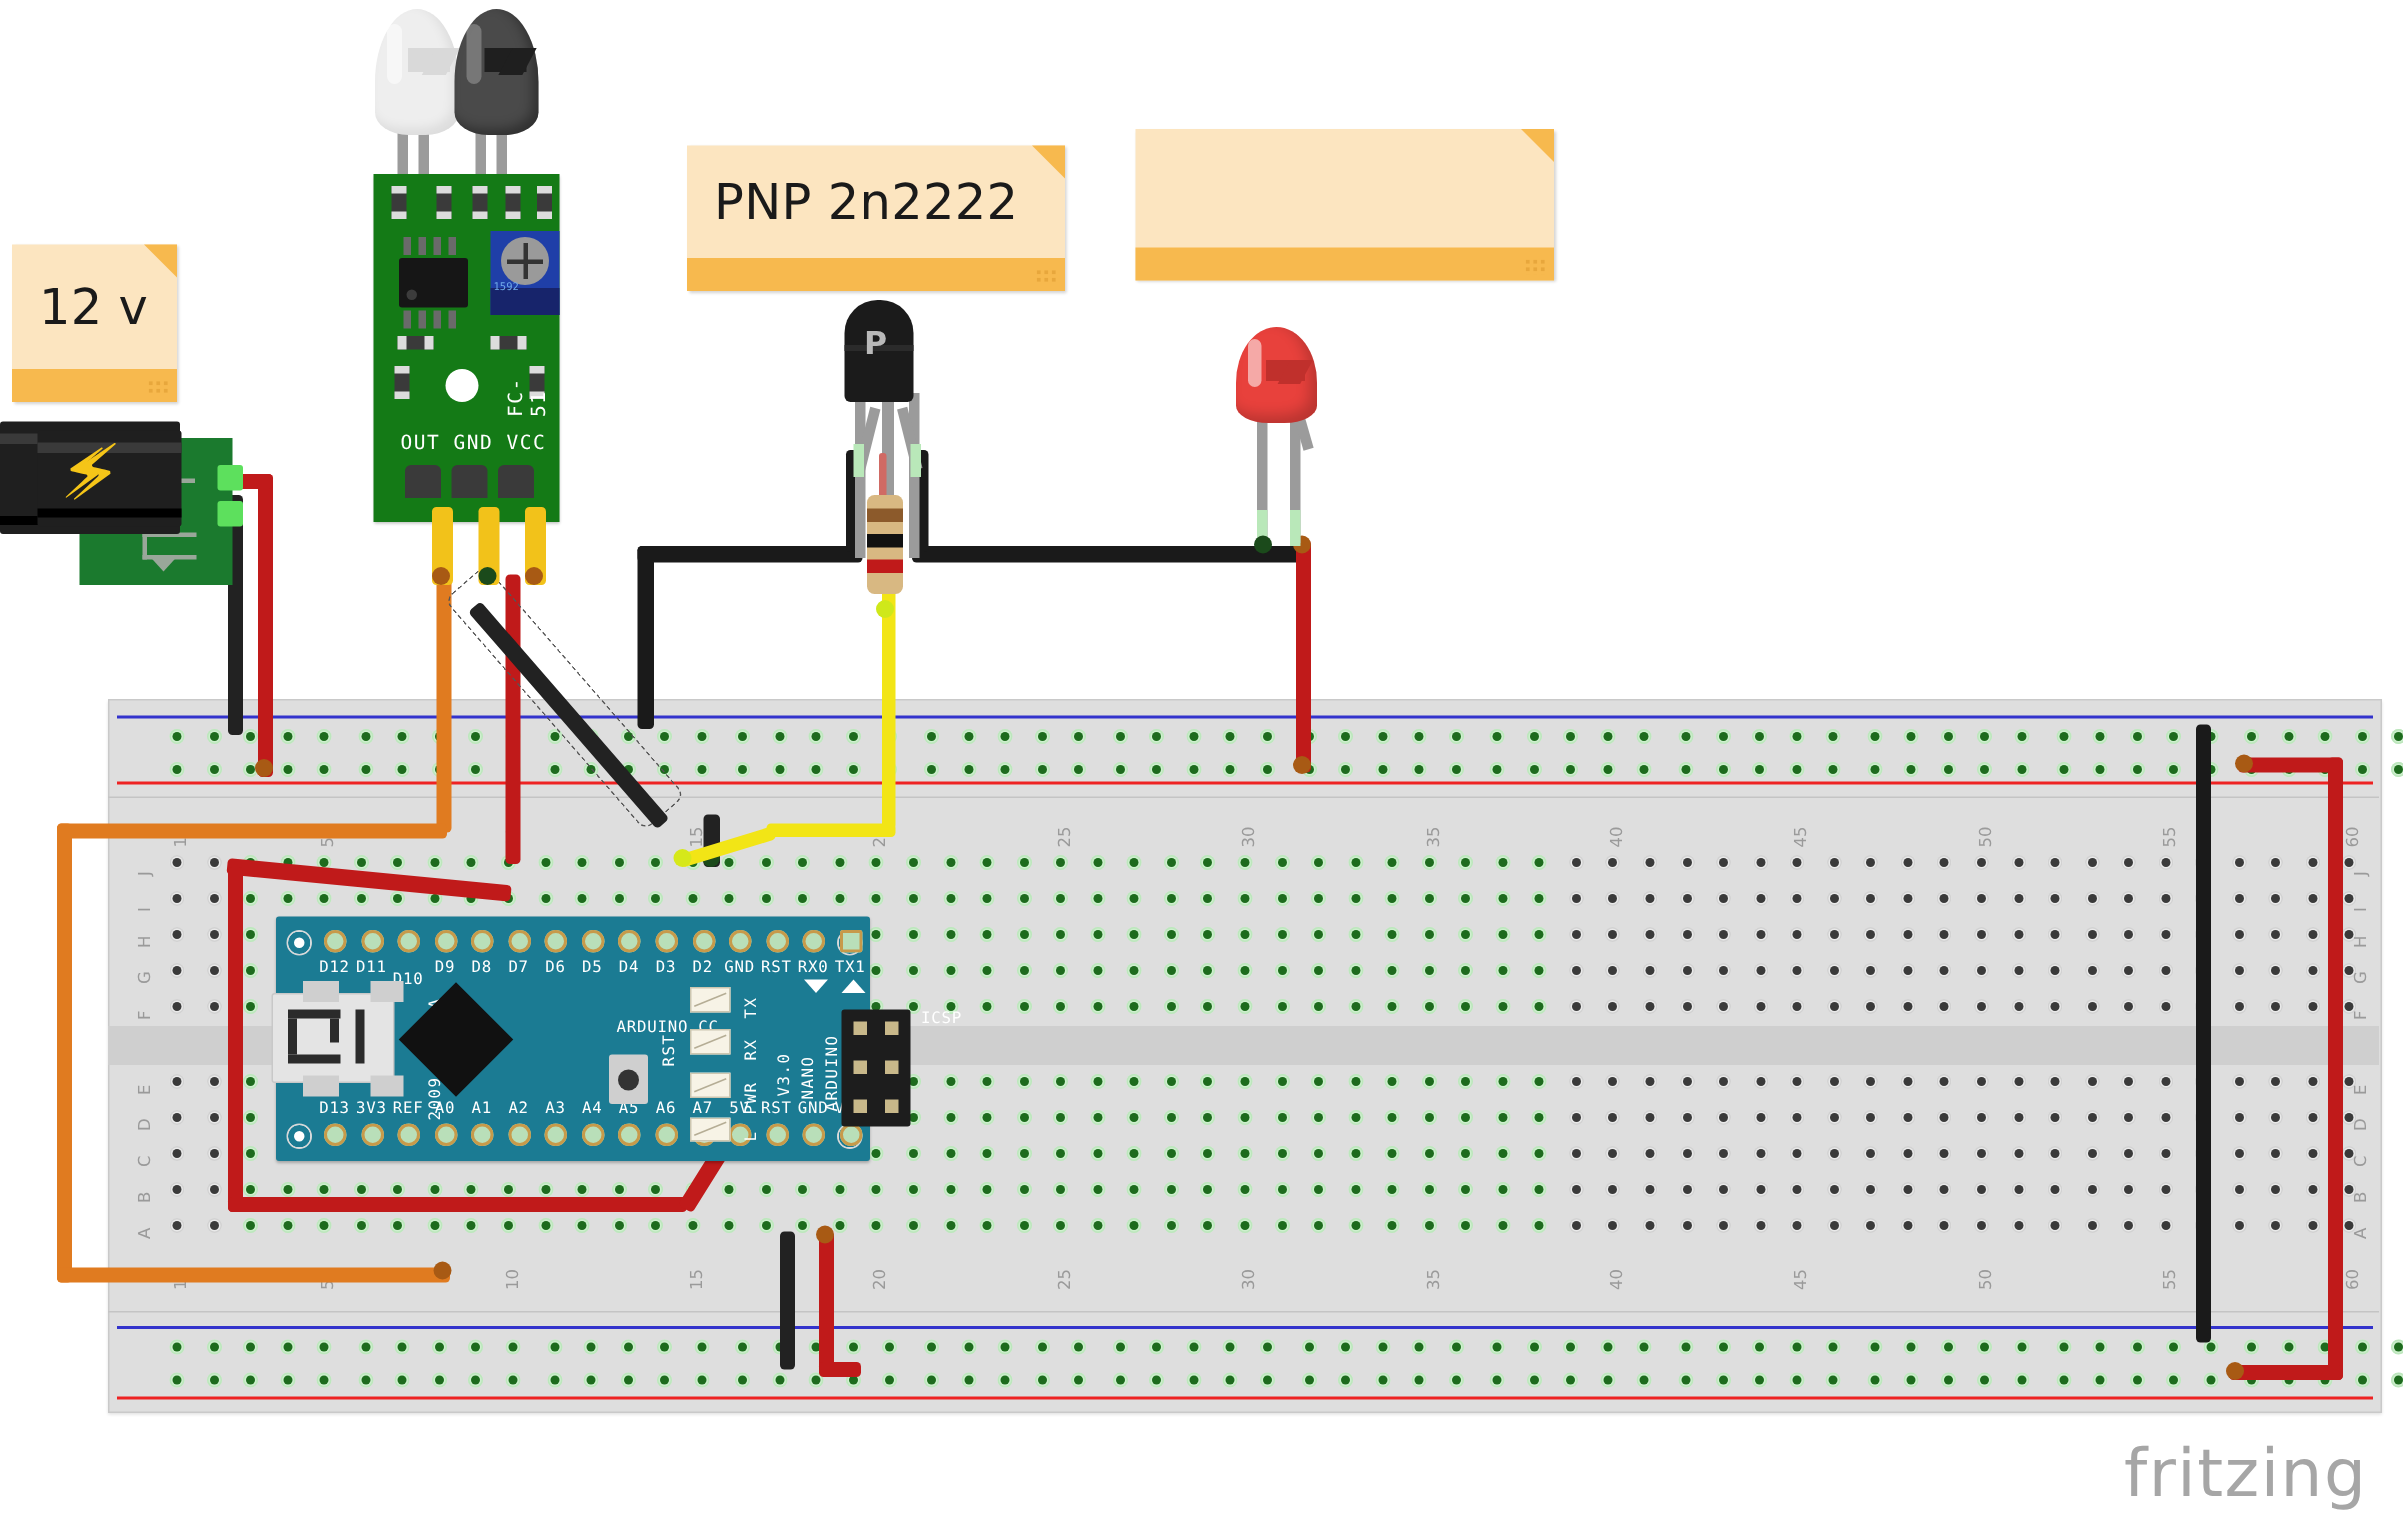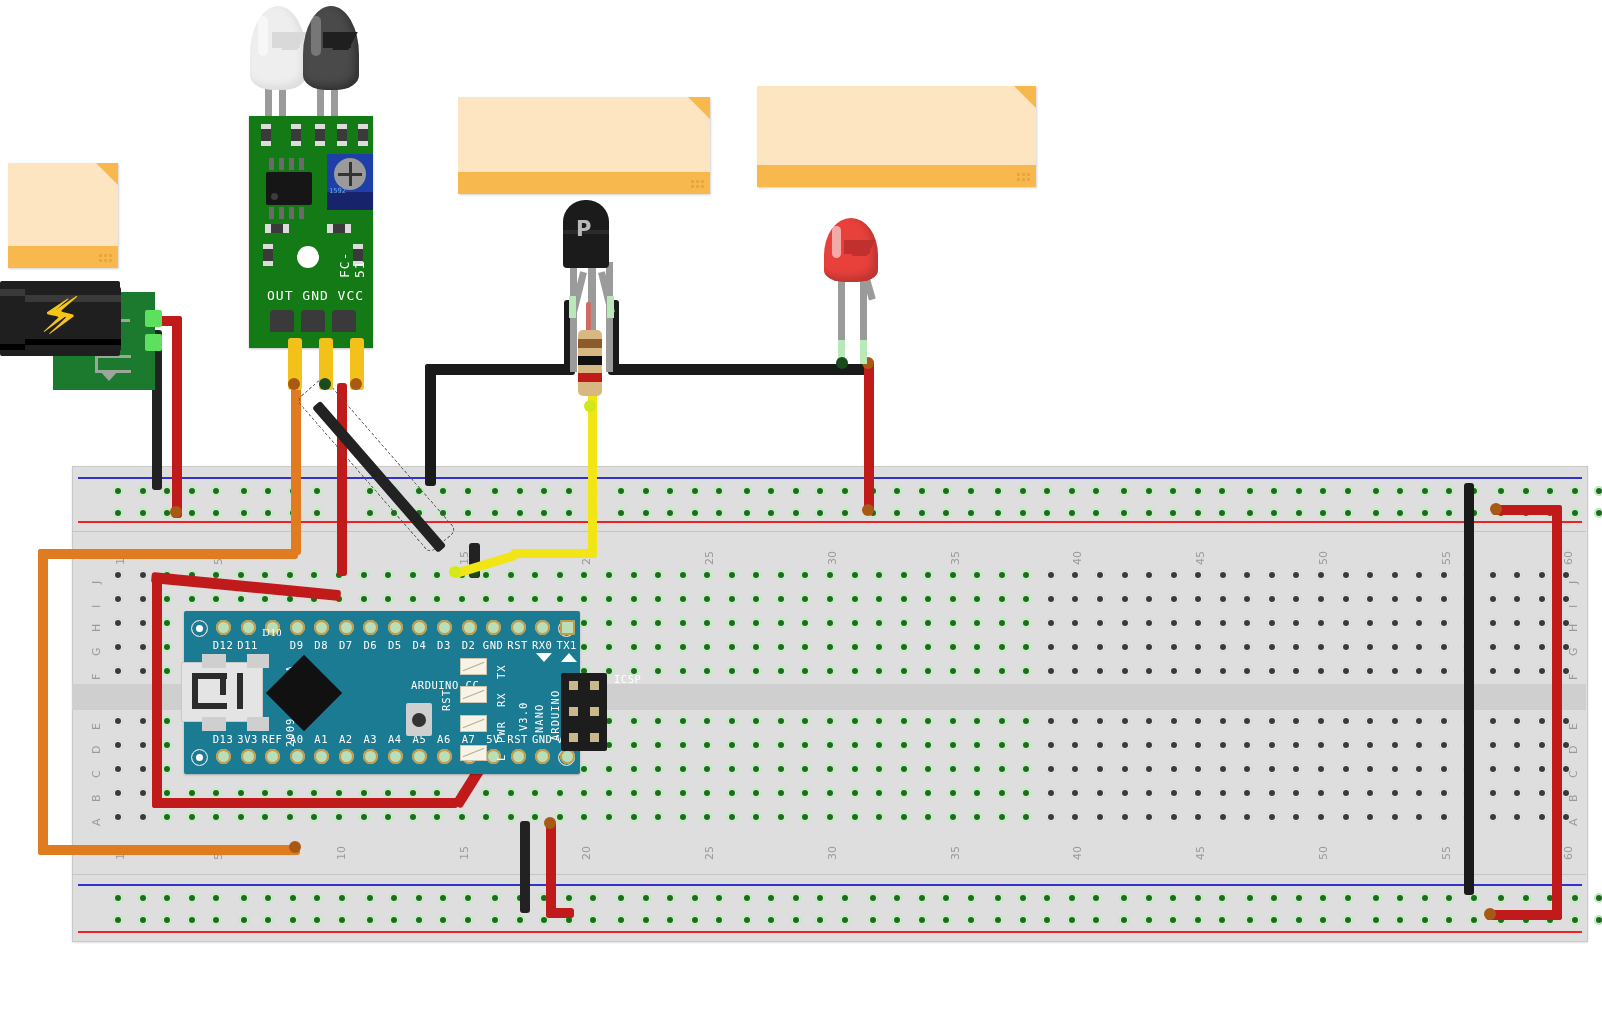--- a/index.html
+++ b/index.html
@@ -2964,21 +2964,21 @@
         <div class="pad" style="left: 252.95px; top: 138px;"></div>
         <div class="pad" style="left: 277.5px; top: 138px;"></div>
         <div class="pad" style="left: 302.05px; top: 138px;"></div>
         <div class="pad" style="left: 326.6px; top: 138px;"></div>
         <div class="pad" style="left: 351.15px; top: 138px;"></div>
         <div class="pad" style="left: 375.7px; top: 138px;"></div>
       </div>
     <div id="nano-top-labels">
         <div class="pin-lab" style="left: 39px; top: 28px; transform: translateX(-50%);">D12</div>
         <div class="pin-lab" style="left: 63.55px; top: 28px; transform: translateX(-50%);">D11</div>
-        <div class="pin-lab" style="left: 88.1px; top: 16px; transform: translateX(-50%); font-family: Liberation Serif, serif;">D10</div>
+        <div class="pin-lab" style="left: 88.1px; top: 36px; transform: translateX(-50%);">D10</div>
         <div class="pin-lab" style="left: 112.65px; top: 28px; transform: translateX(-50%);">D9</div>
         <div class="pin-lab" style="left: 137.2px; top: 28px; transform: translateX(-50%);">D8</div>
         <div class="pin-lab" style="left: 161.75px; top: 28px; transform: translateX(-50%);">D7</div>
         <div class="pin-lab" style="left: 186.3px; top: 28px; transform: translateX(-50%);">D6</div>
         <div class="pin-lab" style="left: 210.85px; top: 28px; transform: translateX(-50%);">D5</div>
         <div class="pin-lab" style="left: 235.4px; top: 28px; transform: translateX(-50%);">D4</div>
         <div class="pin-lab" style="left: 259.95px; top: 28px; transform: translateX(-50%);">D3</div>
         <div class="pin-lab" style="left: 284.5px; top: 28px; transform: translateX(-50%);">D2</div>
         <div class="pin-lab" style="left: 309.05px; top: 28px; transform: translateX(-50%);">GND</div>
         <div class="pin-lab" style="left: 333.6px; top: 28px; transform: translateX(-50%);">RST</div>
@@ -3044,29 +3044,36 @@
       <div class="p" style="left:8px;top:8px;"></div>
         <div class="p" style="left:29px;top:8px;"></div>
       <div class="p" style="left:8px;top:34px;"></div>
         <div class="p" style="left:29px;top:34px;"></div>
       <div class="p" style="left:8px;top:60px;"></div>
         <div class="p" style="left:29px;top:60px;"></div>
     </div>
     <div class="hlab" style="left:430px;top:62px;">ICSP</div>
   </div>
 
+  <div class="wm" style="left:1416px;top:957px;">fritzing</div>
 
   <div id="notes-layer">
       <div class="note" style="left: 8px; top: 163px; width: 110px; height: 105px;">
+        <div class="body">
+          <span class="txt">12 v</span>
+        </div>
         <div class="fold"></div>
         <div class="footer">
           <span class="dots"></span>
         </div>
       </div>
       <div class="note" style="left: 458px; top: 97px; width: 252px; height: 97px;">
+        <div class="body">
+          <span class="txt">PNP 2n2222</span>
+        </div>
         <div class="fold"></div>
         <div class="footer">
           <span class="dots"></span>
         </div>
       </div>
       <div class="note" style="left: 757px; top: 86px; width: 279px; height: 101px;">
         <div class="fold"></div>
         <div class="footer">
           <span class="dots"></span>
         </div>

